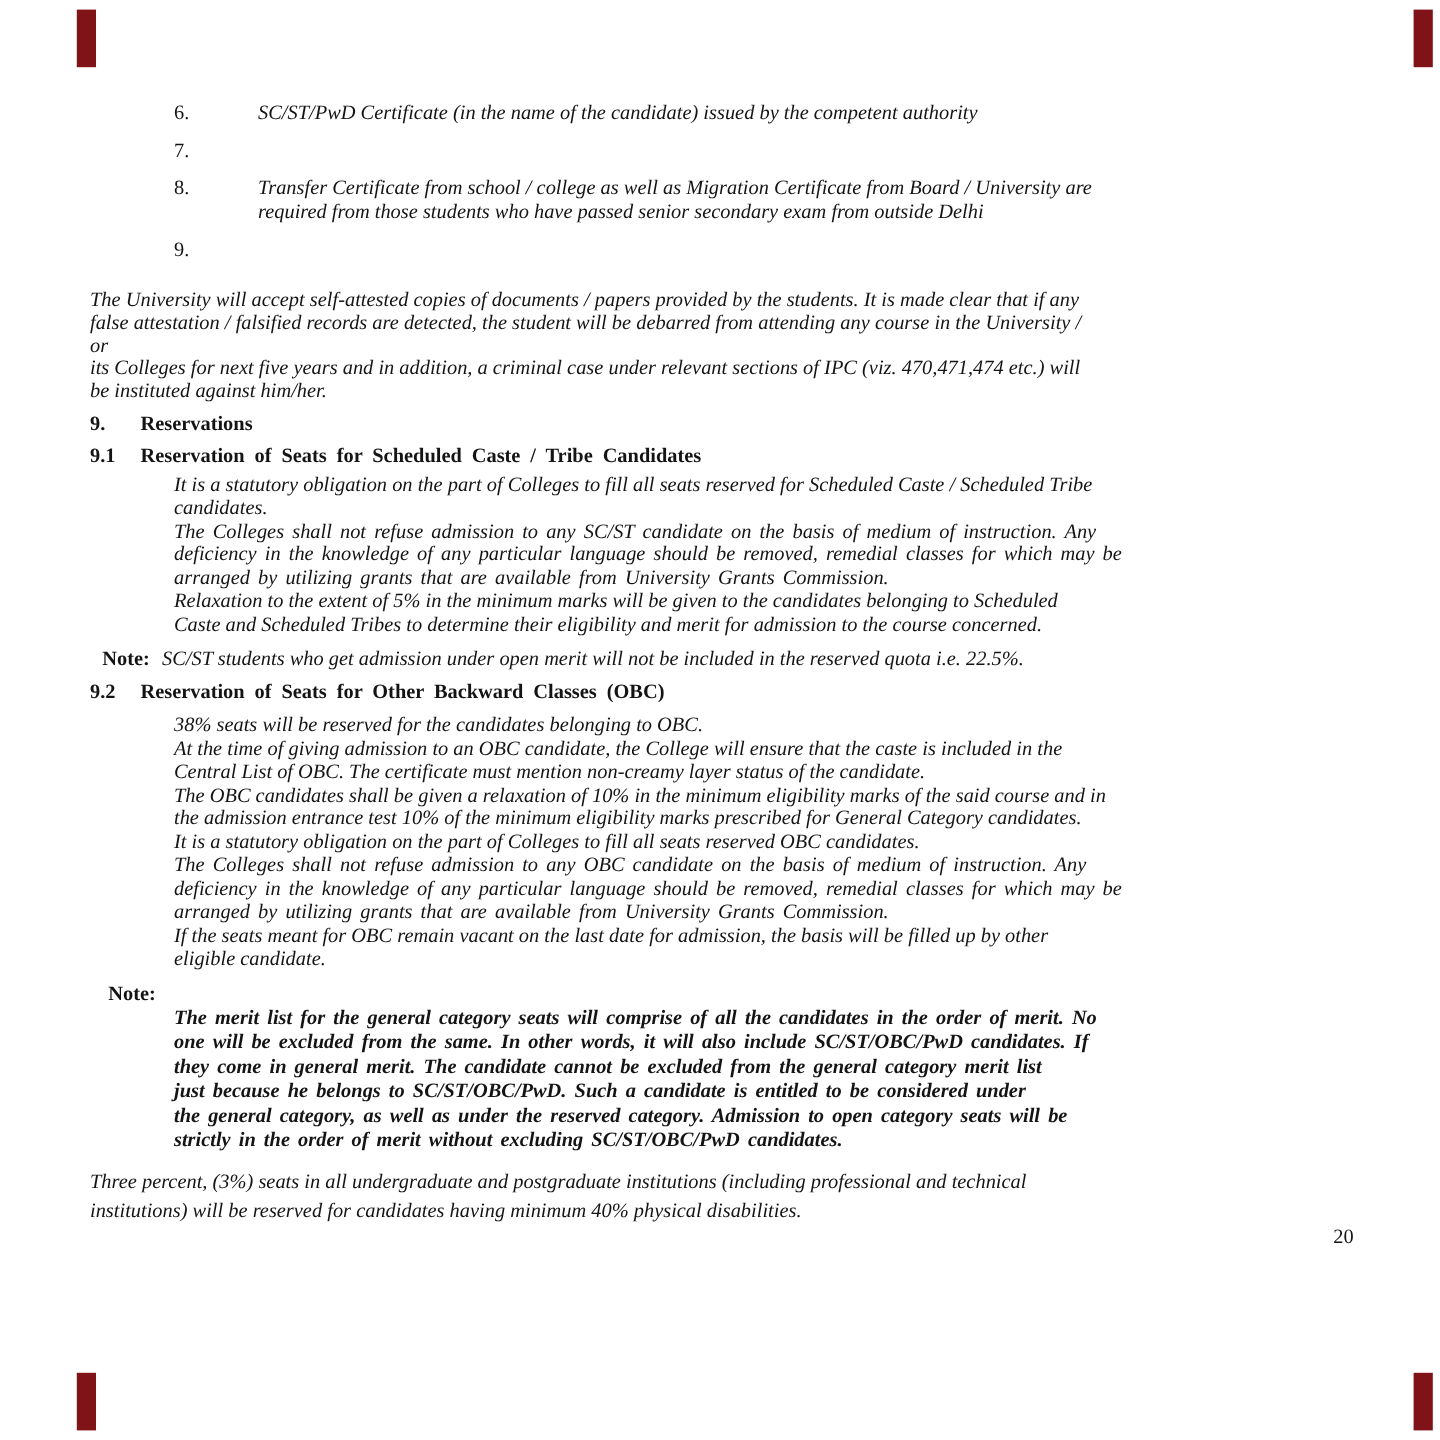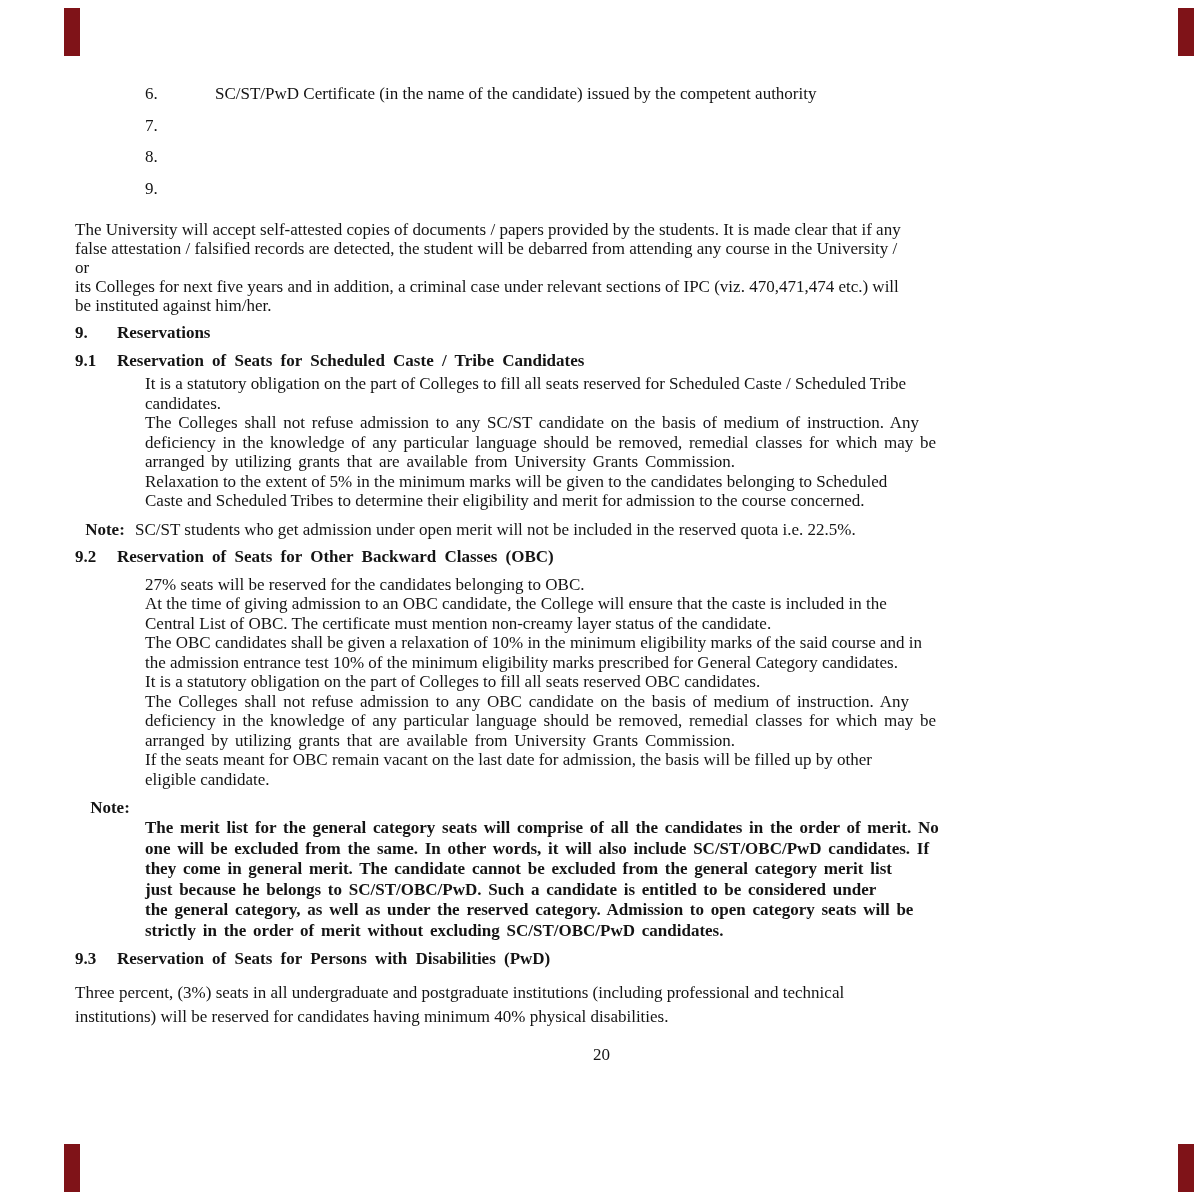--- a/index.html
+++ b/index.html
@@ -24,21 +24,21 @@
   .cm-tr { right: 6px;  top: 8px; }
   .cm-bl { left: 64px;  bottom: 8px; }
   .cm-br { right: 6px;  bottom: 8px; }
 
   .content {
     position: absolute;
     left: 75px;
     right: 72px;
     top: 84px;
   }
-  .pre { white-space: pre-line; }
+  .pre { white-space: pre-line; font-style: italic; }
 
   .list-item { display: flex; margin-bottom: 12px; }
   .list-item .num { width: 70px; flex: 0 0 70px; padding-left: 70px; box-sizing: content-box; }
   .list-item .num { width: 70px; flex: 0 0 140px; padding-left: 0; text-indent: 70px; }
   .list-item .txt { flex: 1; }
 
   .intro { margin-top: 22px; line-height: 19px; }
 
   .sec-heading { display: flex; font-weight: bold; margin-top: 8px; }
   .sec-heading .snum { flex: 0 0 42px; }
@@ -48,21 +48,21 @@
   .body-block .para { margin: 0; }
   .justify-sim { word-spacing: 2.5px; }
 
   .note-row { display: flex; margin-top: 9px; }
   .note-row .nlabel { flex: 0 0 60px; font-weight: bold; text-align: center; }
   .note-row .ntext { flex: 1; }
   .note-row.note-wide .nlabel { flex: 0 0 70px; }
   .note-bold { font-weight: bold; line-height: 20.5px; margin-top: 20px; }
   .pwd-para { margin-top: 12px; line-height: 24px; }
 
-  .page-number { text-align: center; margin-top: 16px; }
+  .page-number { text-align: right; margin-top: 0; }
 </style>
 </head>
 <body>
 
 <div class="page">
 
   <div class="corner-mark cm-tl"></div>
   <div class="corner-mark cm-tr"></div>
   <div class="corner-mark cm-bl"></div>
   <div class="corner-mark cm-br"></div>
@@ -71,20 +71,22 @@
 
     <div class="list-item">
       <span class="num">6.</span>
       <span class="txt pre">SC/ST/PwD Certificate (in the name of the candidate) issued by the competent authority</span>
     </div>
     <div class="list-item">
       <span class="num">7.</span>
     </div>
     <div class="list-item">
       <span class="num">8.</span>
+      <span class="txt pre">Transfer Certificate from school / college as well as Migration Certificate from Board / University are
+required from those students who have passed senior secondary exam from outside Delhi</span>
     </div>
     <div class="list-item">
       <span class="num">9.</span>
     </div>
 
     <div class="intro pre">The University will accept self-attested copies of documents / papers provided by the students. It is made clear that if any
 false attestation / falsified records are detected, the student will be debarred from attending any course in the University /
 or
 its Colleges for next five years and in addition, a criminal case under relevant sections of IPC (viz. 470,471,474 etc.) will
 be instituted against him/her.</div>
@@ -113,21 +115,21 @@
       <span class="nlabel">Note:</span>
       <span class="ntext pre">SC/ST students who get admission under open merit will not be included in the reserved quota i.e. 22.5%.</span>
     </div>
 
     <div class="sec-heading">
       <span class="snum">9.2</span>
       <span class="stitle">Reservation of Seats for Other Backward Classes (OBC)</span>
     </div>
 
     <div class="body-block" style="margin-top:8px;">
-      <p class="para pre">27% seats will be reserved for the candidates belonging to OBC.</p>
+      <p class="para pre">38% seats will be reserved for the candidates belonging to OBC.</p>
       <p class="para pre">At the time of giving admission to an OBC candidate, the College will ensure that the caste is included in the
 Central List of OBC. The certificate must mention non-creamy layer status of the candidate.</p>
       <p class="para pre">The OBC candidates shall be given a relaxation of 10% in the minimum eligibility marks of the said course and in
 the admission entrance test 10% of the minimum eligibility marks prescribed for General Category candidates.</p>
       <p class="para pre">It is a statutory obligation on the part of Colleges to fill all seats reserved OBC candidates.</p>
       <p class="para pre justify-sim">The Colleges shall not refuse admission to any OBC candidate on the basis of medium of instruction. Any
 deficiency in the knowledge of any particular language should be removed, remedial classes for which may be
 arranged by utilizing grants that are available from University Grants Commission.</p>
       <p class="para pre">If the seats meant for OBC remain vacant on the last date for admission, the basis will be filled up by other
 eligible candidate.</p>
@@ -136,24 +138,20 @@
     <div class="note-row note-wide">
       <span class="nlabel">Note:</span>
       <span class="ntext pre note-bold justify-sim">The merit list for the general category seats will comprise of all the candidates in the order of merit. No
 one will be excluded from the same. In other words, it will also include SC/ST/OBC/PwD candidates. If
 they come in general merit. The candidate cannot be excluded from the general category merit list
 just because he belongs to SC/ST/OBC/PwD. Such a candidate is entitled to be considered under
 the general category, as well as under the reserved category. Admission to open category seats will be
 strictly in the order of merit without excluding SC/ST/OBC/PwD candidates.</span>
     </div>
 
-    <div class="sec-heading">
-      <span class="snum">9.3</span>
-      <span class="stitle">Reservation of Seats for Persons with Disabilities (PwD)</span>
-    </div>
 
     <div class="pwd-para pre">Three percent, (3%) seats in all undergraduate and postgraduate institutions (including professional and technical
 institutions) will be reserved for candidates having minimum 40% physical disabilities.</div>
 
     <div class="page-number">20</div>
 
   </div>
 </div>
 
 </body></html>

